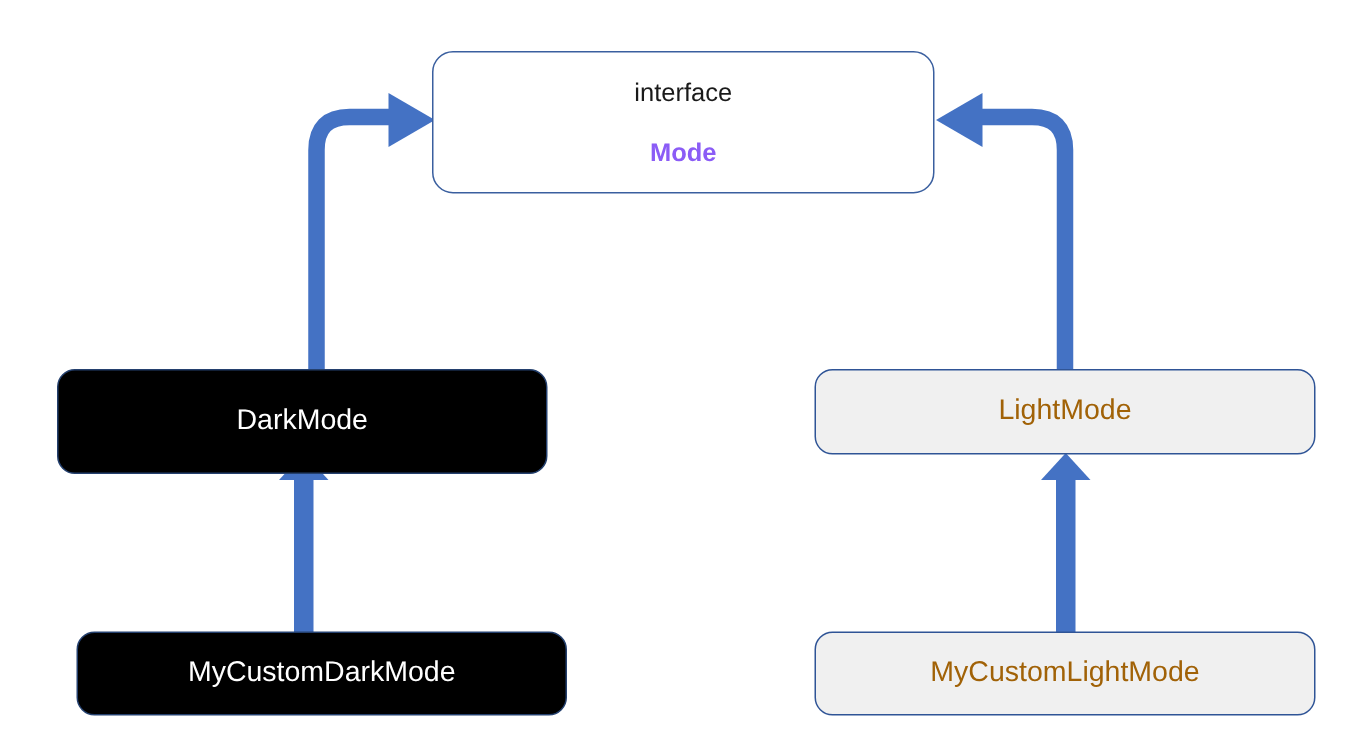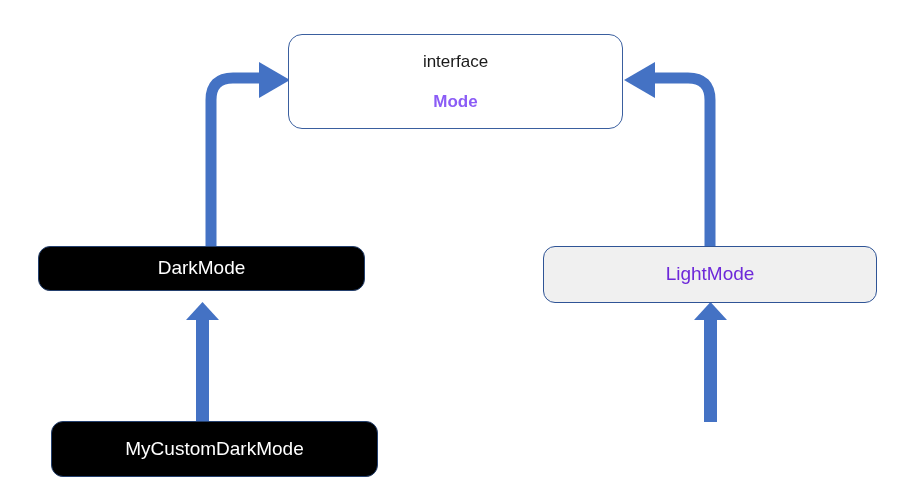--- a/index.html
+++ b/index.html
@@ -64,21 +64,21 @@
   }
   .node-dark .node-label {
     color: #ffffff;
   }
   
   .node-light {
     background: #f0f0f0;
     border: 1.4px solid #2f5496;
   }
   .node-light .node-label {
-    color: #6d28d9;
+    color: #a16207;
   }
 </style>
 </head>
 <body>
 
 <div id="canvas">
 
   <svg id="arrow-layer" viewBox="0 0 914 502" width="914" height="502" xmlns="http://www.w3.org/2000/svg">
 
     <g>
@@ -100,26 +100,29 @@
       <rect x="704" y="318" width="13" height="104" fill="#4472C4"></rect>
       <polygon points="694,320 710.5,302 727,320" fill="#4472C4"></polygon>
     </g>
   </svg>
 
   <div class="node node-interface" style="left:288px; top:34px; width:335px; height:95px;">
     <span class="stereotype">interface</span>
     <span class="iname">Mode</span>
   </div>
 
-  <div class="node node-dark" style="left:38px; top:246px; width:327px; height:45px;">
+  <div class="node node-dark" style="left:38px; top:246px; width:327px; height:70px;">
     <span class="node-label">DarkMode</span>
   </div>
 
   <div class="node node-light" style="left:543px; top:246px; width:334px; height:57px;">
     <span class="node-label">LightMode</span>
   </div>
 
   <div class="node node-dark" style="left:38px; top:421px; width:327px; height:56px;margin-left:13px;">
     <span class="node-label">MyCustomDarkMode</span>
   </div>
 
+  <div class="node node-light" style="left:543px; top:421px; width:334px; height:56px;">
+    <span class="node-label">MyCustomLightMode</span>
+  </div>
 
 </div>
 
 </body></html>

